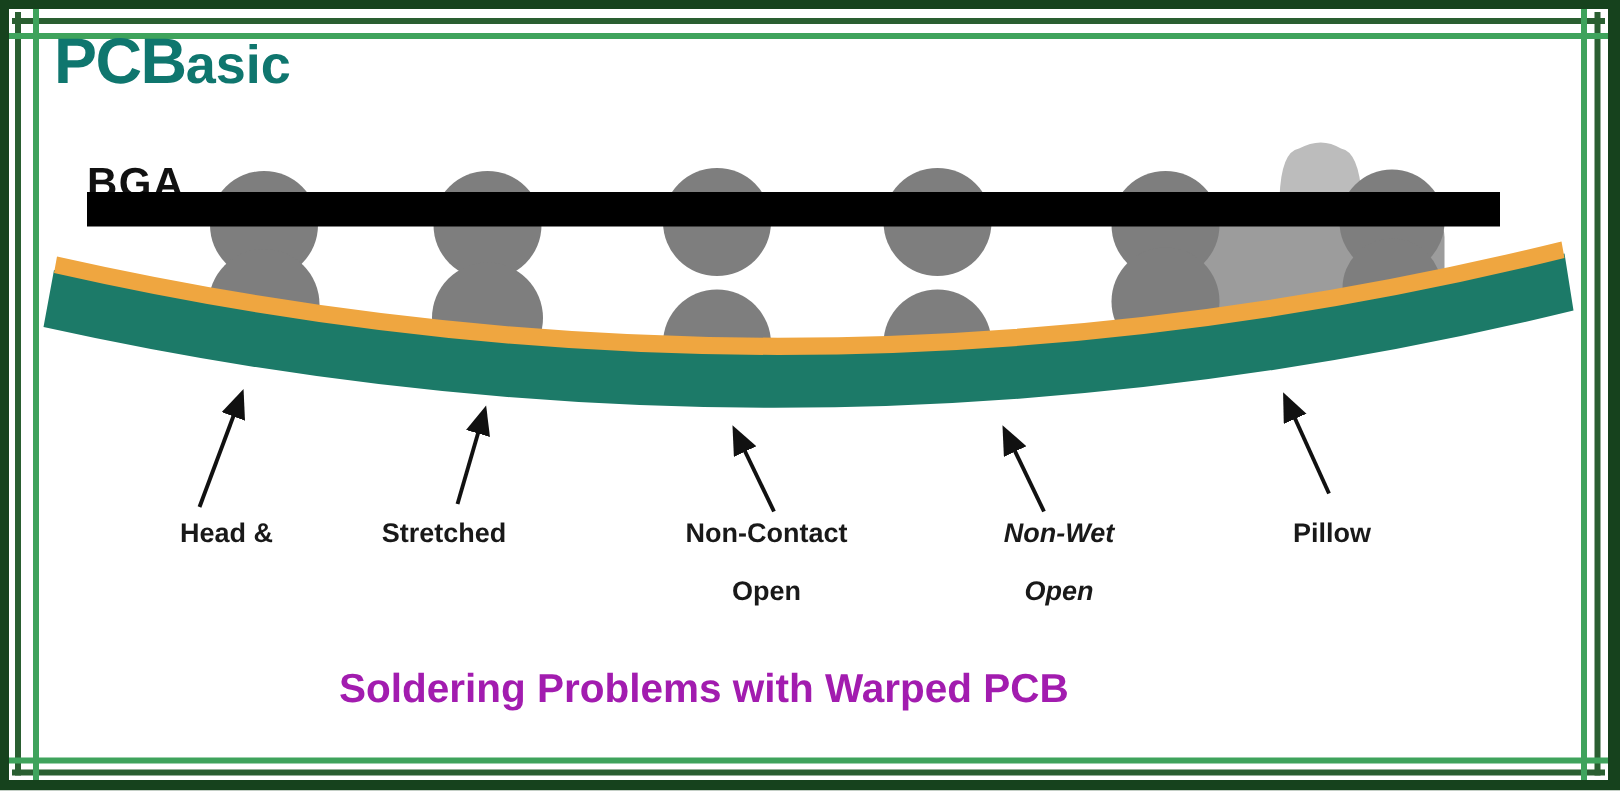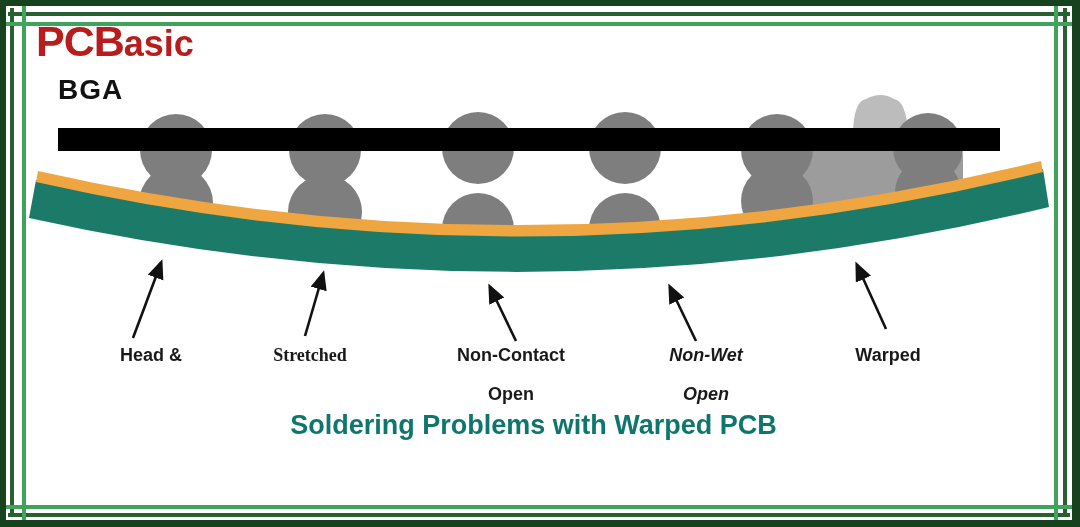--- a/index.html
+++ b/index.html
@@ -22,49 +22,48 @@
   .fd-bottom{left:2px;top:507px;width:1062px;height:4px;}
   .fd-left{left:4px;top:2px;width:4px;height:509px;}
   .fd-right{left:1057px;top:2px;width:4px;height:509px;}
   .fl-top{left:0px;top:16px;width:1066px;height:4px;}
   .fl-bottom{left:0px;top:499px;width:1066px;height:4px;}
   .fl-left{left:16px;top:0px;width:4px;height:514px;}
   .fl-right{left:1048px;top:0px;width:4px;height:514px;}
 
   .logo{
     position:absolute;left:30px;top:14px;
-    color:#b91c1c;font-weight:800;letter-spacing:-1px;
+    color:#0f766e;font-weight:800;letter-spacing:-1px;
     white-space:nowrap;line-height:1;
   }
   .logo .big{font-size:43px;}
   .logo .small{font-size:36px;letter-spacing:0px;}
 
   .bga-label{
-    position:absolute;left:52px;top:68px;
+    position:absolute;left:52px;top:100px;
     font-size:28px;font-weight:bold;color:#111111;letter-spacing:1px;
   }
 
   .svg-layer{position:absolute;left:0;top:0;}
 
   .defect-label{
     position:absolute;top:330px;
     text-align:center;
     font-size:18px;font-weight:bold;color:#191919;
     line-height:39px;white-space:nowrap;
   }
   .lbl-0{left:60px;width:170px;}
-  .lbl-1{left:219px;width:170px;font-family:Liberation Serif, serif;}
+  .lbl-1{left:205px;width:170px;}
   .lbl-2{left:400px;width:210px;}
   .lbl-3{left:615px;width:170px;font-style:italic;}
   .lbl-4{left:797px;width:170px;}
 
   .caption{
-    position:absolute;left:220px;top:404px;width:615px;
-    text-align:center;
-    font-size:27px;font-weight:bold;color:#0f766e;
+    position:absolute;left:220px;top:438px;width:615px;
+    font-size:27px;font-weight:bold;color:#a21caf;
     white-space:nowrap;
   }
 </style>
 </head>
 <body>
 
 <div class="canvas">
 
   <div class="fline f-dark fd-top"></div>
   <div class="fline f-dark fd-bottom"></div>
@@ -140,18 +139,18 @@
   </div>
   <div class="defect-label lbl-2">
     <div>Non-Contact</div>
     <div>Open</div>
   </div>
   <div class="defect-label lbl-3">
     <div>Non-Wet</div>
     <div>Open</div>
   </div>
   <div class="defect-label lbl-4">
-    <div>Warped</div>
+    <div>Pillow</div>
   </div>
 
   <div class="caption">Soldering Problems with Warped PCB</div>
 
 </div>
 
 </body></html>

